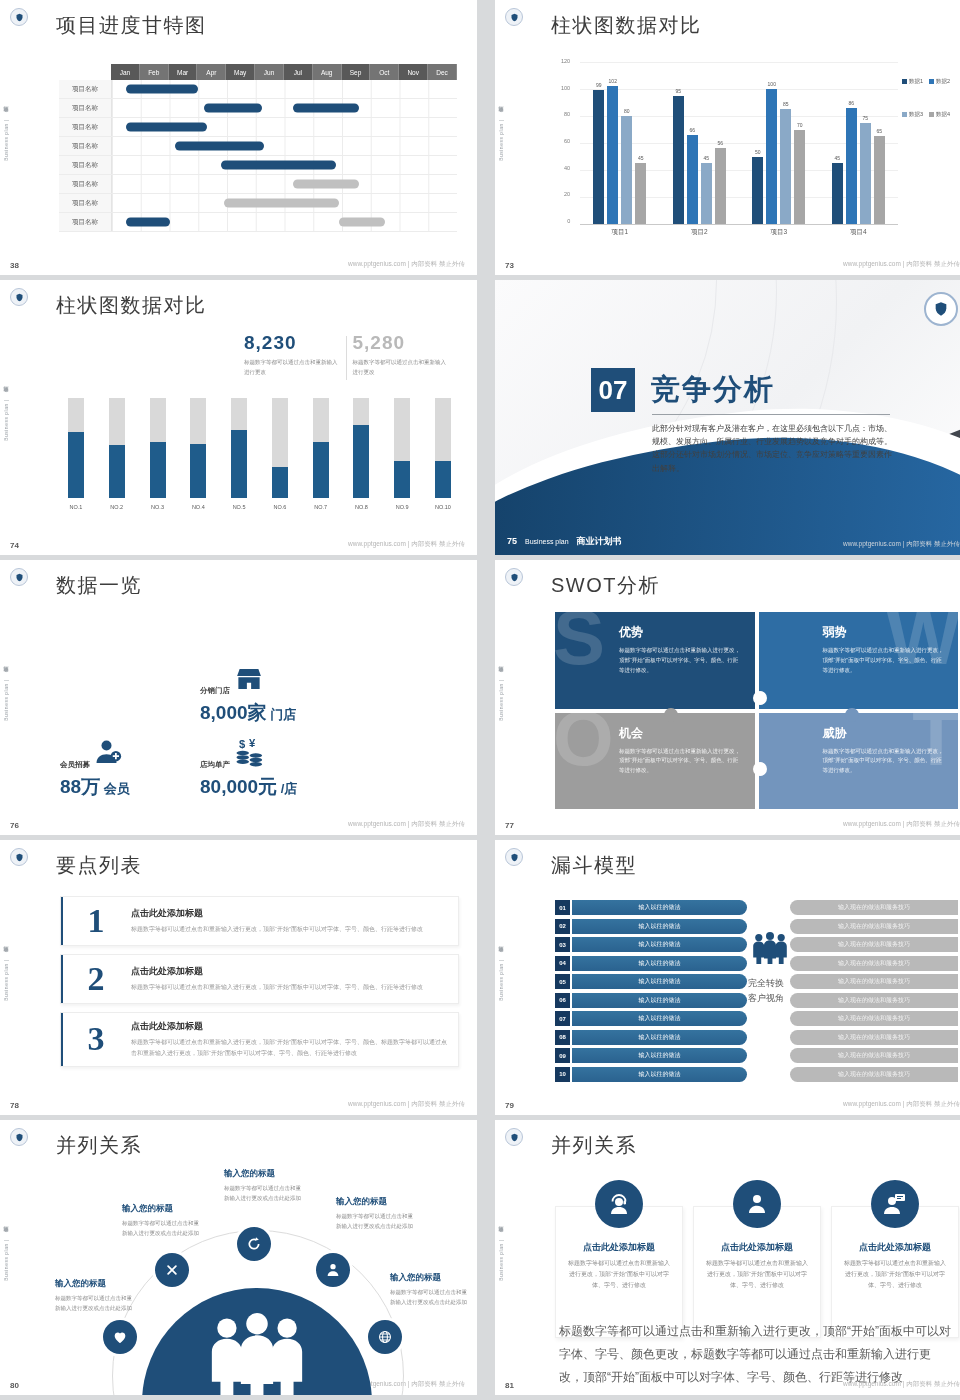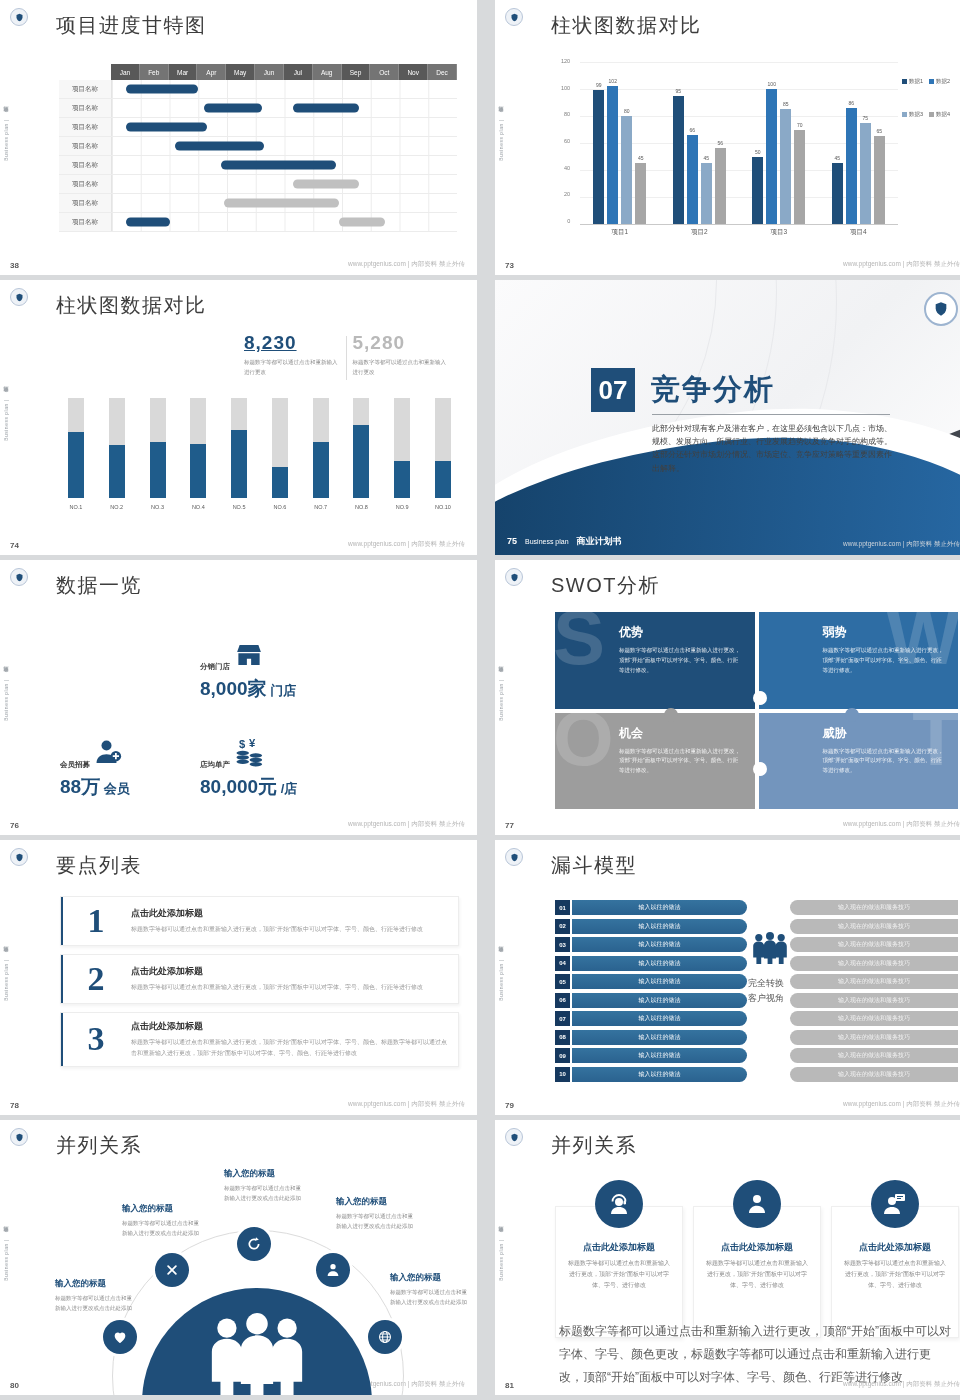--- a/index.html
+++ b/index.html
@@ -316,21 +316,21 @@
         <svg viewBox="0 0 24 24" fill="currentColor">
           <path d="M12 2l8 3v6c0 5-3.4 9-8 11-4.6-2-8-6-8-11V5z"></path>
         </svg>
       </div>
       <div class="s-title">柱状图数据对比</div>
       <div class="side-label">Business plan | 商业计划书</div>
       <div class="pagenum">74</div>
       <div class="site">www.pptgenius.com | 内部资料 禁止外传</div>
       <div class="rk-stats">
         <div class="rk-stat">
-          <div class="rk-num" style="color: rgb(31, 78, 121); text-decoration: underline;">8,230</div>
+          <div class="rk-num" style="color: rgb(31, 78, 121);">8,230</div>
           <div class="rk-cap">标题数字等都可以通过点击和重新输入进行更改</div>
         </div>
         <div class="rk-div"></div>
         <div class="rk-stat">
           <div class="rk-num" style="color: rgb(185, 185, 185);">5,280</div>
           <div class="rk-cap">标题数字等都可以通过点击和重新输入进行更改</div>
         </div>
       </div>
       <div class="rk-bars">
         <div class="rk-col" style="background: rgb(217, 217, 217);">
@@ -401,21 +401,21 @@
   <div class="slide" id="sl-stats">
       <div class="badge">
         <svg viewBox="0 0 24 24" fill="currentColor">
           <path d="M12 2l8 3v6c0 5-3.4 9-8 11-4.6-2-8-6-8-11V5z"></path>
         </svg>
       </div>
       <div class="s-title">数据一览</div>
       <div class="side-label">Business plan | 商业计划书</div>
       <div class="pagenum">76</div>
       <div class="site">www.pptgenius.com | 内部资料 禁止外传</div>
-      <div class="st-item" style="left: 200px; top: 80px;">
+      <div class="st-item" style="left: 200px; top: 104px;">
         <div class="st-top">
           <div class="st-lab">分销门店</div>
           <div class="st-icon"><svg viewBox="0 0 24 24" fill="currentColor">
               <path d="M2.5 9.5h19L19.5 4h-15z"></path>
               <path d="M3.5 10.5V20h6.8v-5h3.4v5h6.8v-9.5z"></path>
             </svg></div>
         </div>
         <div class="st-val"><span class="big">8,000家</span><span class="small"> 门店</span></div>
       </div>
       <div class="st-item" style="left: 60px; top: 178px;">

